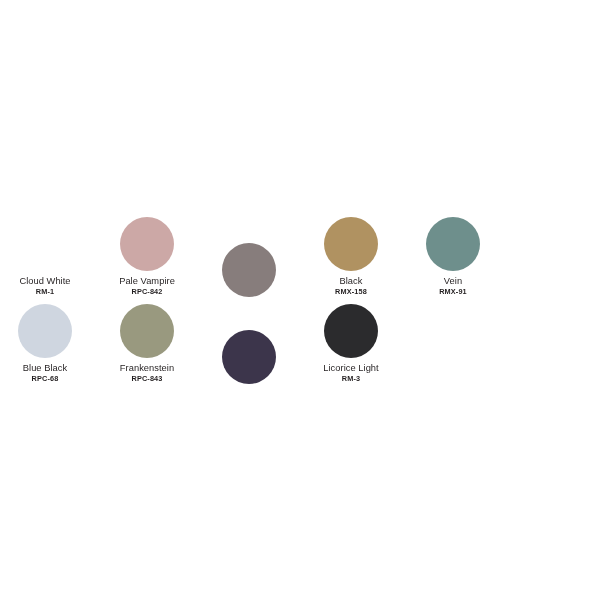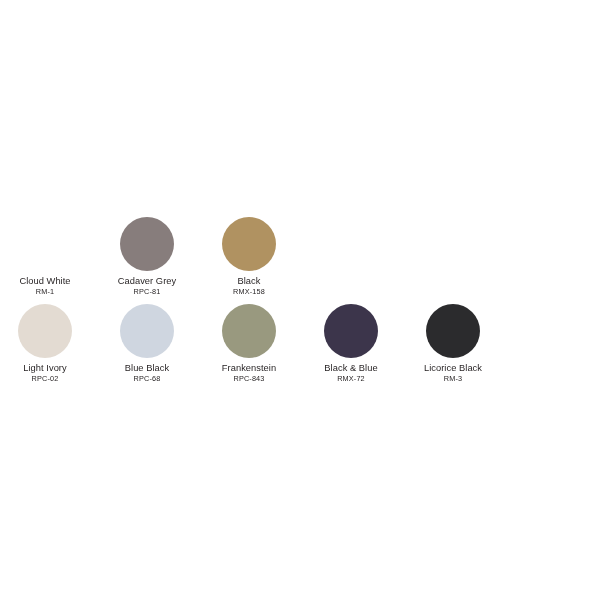--- a/index.html
+++ b/index.html
@@ -69,81 +69,81 @@
     white-space: nowrap;
   }
 
   .swatch-code {
     display: block;
     font-size: 7.3px;
     line-height: 10px;
     color: #231f20;
     letter-spacing: 0.15px;
     white-space: nowrap;
+    font-weight: bold;
   }
 </style>
 </head>
 <body>
 
 <div id="palette-board">
   <div class="swatch-grid">
       <div class="swatch-row">
         <div class="swatch-cell">
           <div class="swatch-dot" style="background: rgb(255, 255, 255);"></div>
           <div class="swatch-caption">
             <span class="swatch-name">Cloud White</span>
             <span class="swatch-code">RM-1</span>
           </div>
         </div>
         <div class="swatch-cell">
+          <div class="swatch-dot" style="background: rgb(204, 168, 166);"></div>
+          <div class="swatch-caption">
+            <span class="swatch-name">Pale Vampire</span>
+            <span class="swatch-code">RPC-842</span>
+          </div>
+        </div>
+        <div class="swatch-cell">
           <div class="swatch-dot" style="background: rgb(135, 125, 124);"></div>
-          <div class="swatch-caption">
-            <span class="swatch-name">Cadaver Grey</span>
-            <span class="swatch-code">RPC-81</span>
-          </div>
         </div>
         <div class="swatch-cell">
           <div class="swatch-dot" style="background: rgb(176, 146, 97);"></div>
           <div class="swatch-caption">
             <span class="swatch-name">Black</span>
             <span class="swatch-code">RMX-158</span>
           </div>
         </div>
+        <div class="swatch-cell">
+          <div class="swatch-dot" style="background: rgb(110, 143, 140);"></div>
+          <div class="swatch-caption">
+            <span class="swatch-name">Vein</span>
+            <span class="swatch-code">RMX-91</span>
+          </div>
+        </div>
       </div>
       <div class="swatch-row">
-        <div class="swatch-cell">
-          <div class="swatch-dot" style="background: rgb(227, 219, 210);"></div>
-          <div class="swatch-caption">
-            <span class="swatch-name">Light Ivory</span>
-            <span class="swatch-code">RPC-02</span>
-          </div>
-        </div>
         <div class="swatch-cell">
           <div class="swatch-dot" style="background: rgb(207, 214, 224);"></div>
           <div class="swatch-caption">
             <span class="swatch-name">Blue Black</span>
             <span class="swatch-code">RPC-68</span>
           </div>
         </div>
         <div class="swatch-cell">
           <div class="swatch-dot" style="background: rgb(153, 153, 127);"></div>
           <div class="swatch-caption">
             <span class="swatch-name">Frankenstein</span>
             <span class="swatch-code">RPC-843</span>
           </div>
         </div>
         <div class="swatch-cell">
           <div class="swatch-dot" style="background: rgb(60, 53, 75);"></div>
-          <div class="swatch-caption">
-            <span class="swatch-name">Black &amp; Blue</span>
-            <span class="swatch-code">RMX-72</span>
-          </div>
         </div>
         <div class="swatch-cell">
           <div class="swatch-dot" style="background: rgb(43, 43, 45);"></div>
           <div class="swatch-caption">
-            <span class="swatch-name">Licorice Black</span>
+            <span class="swatch-name">Licorice Light</span>
             <span class="swatch-code">RM-3</span>
           </div>
         </div>
       </div>
     </div>
 </div>
 
 </body></html>

